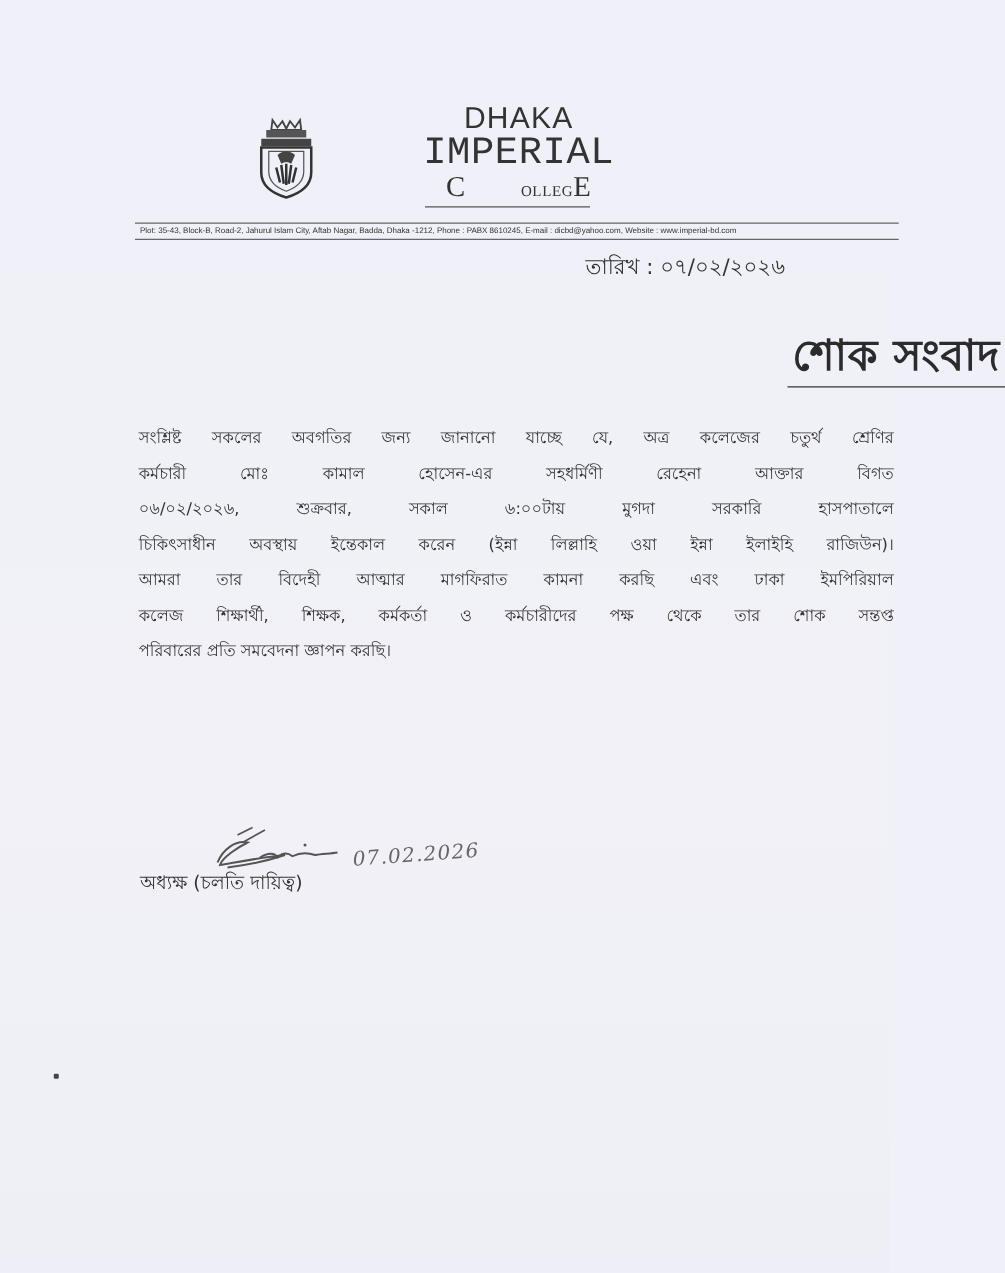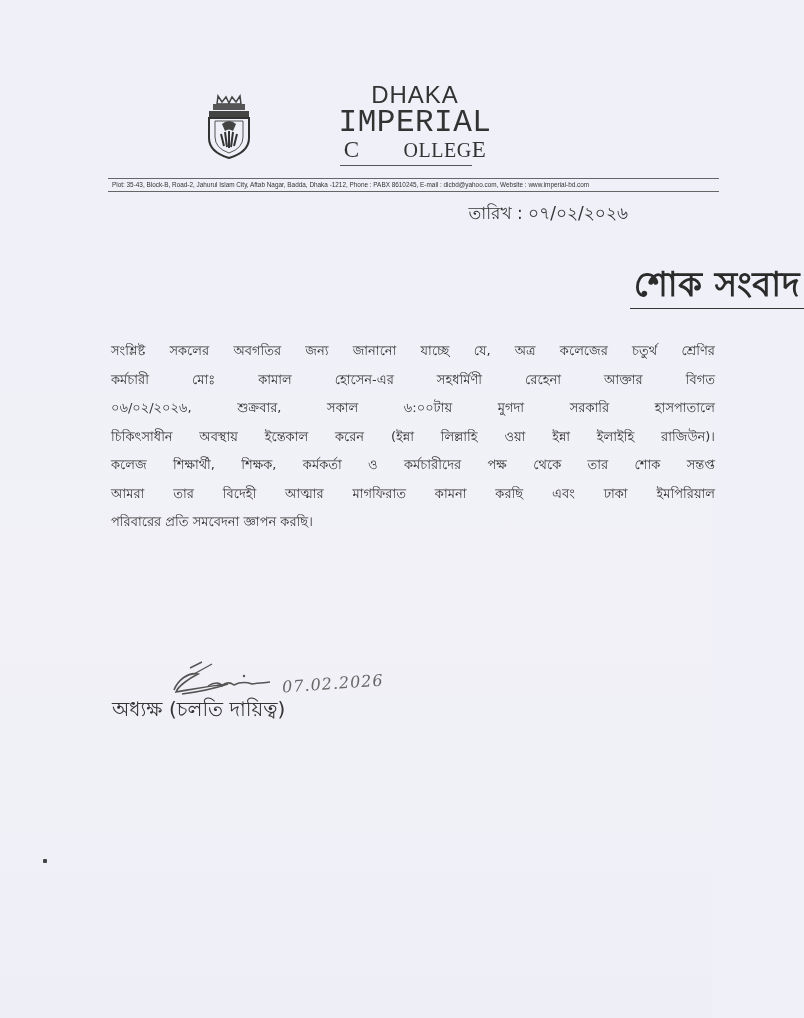--- a/index.html
+++ b/index.html
@@ -12,42 +12,42 @@
     }
     .page { position: absolute; left: 0; top: 0; width: 712px; height: 1018px;
       background: linear-gradient(180deg, #eff0f8 0%, #f1f1f7 60%, #eeeef6 100%); }
 
     
     .crest { position: absolute; left: 204px; top: 94px; width: 50px; height: 66px; }
     .brand { position: absolute; left: 330px; top: 82px; width: 170px; text-align: center; color: #333; }
     .brand .l1 { font-family: "Liberation Sans", sans-serif; font-size: 24px; letter-spacing: 1px; line-height: 26px; font-weight: 500; }
     .brand .l2 { font-family: Liberation Mono, monospace; font-size: 31px; letter-spacing: 0.5px; line-height: 30px; }
     .brand .l3 { font-family: "Liberation Serif", serif; font-size: 23px; line-height: 24px; letter-spacing: 0.5px; }
-    .brand .l3 .sc { font-size: 20px; margin-left: 44px; }
+    .brand .l3 .sc { font-size: 12px; margin-left: 44px; }
     .brand-rule { position: absolute; left: 340px; top: 165px; width: 132px; height: 1px; background: #555; }
 
     .addr-bar { position: absolute; left: 108px; top: 178px; width: 607px; height: 12px;
       border-top: 1.5px solid #666; border-bottom: 1.5px solid #666;
       font-family: "Liberation Sans", sans-serif; font-size: 6.4px; line-height: 12px;
       color: #333; padding-left: 4px; white-space: nowrap; overflow: hidden; }
 
     .date { position: absolute; right: 84px; top: 200px; font-size: 17px; color: #333; }
 
     .title { position: absolute; left: 0; width: 804px; top: 258px; text-align: right; }
     .title span { font-size: 34px; font-weight: bold; color: #2b2b2b; border-bottom: 1.5px solid #333; padding: 0 4px 4px; letter-spacing: 0.5px; }
 
     .body-text { position: absolute; left: 111px; top: 337px; width: 604px; font-size: 13px;
       line-height: 28.5px; text-align: justify; color: #333; }
     .body-text .ln { display: block; text-align: justify; text-align-last: justify; white-space: nowrap; }
     .body-text .ln.last { text-align-last: left; }
 
     .signature { position: absolute; left: 168px; top: 660px; width: 230px; height: 48px; }
     .sign-date { position: absolute; left: 282px; top: 674px; font-family: "DejaVu Serif", serif; font-style: italic;
       font-size: 16px; color: #666; transform: rotate(-4deg); letter-spacing: 1px; }
-    .role { position: absolute; left: 112px; top: 694px; font-size: 20px; color: #333; }
+    .role { position: absolute; left: 112px; top: 694px; font-size: 15px; color: #333; }
 
     .speck { position: absolute; left: 43px; top: 859px; width: 4px; height: 4px; background: #444; border-radius: 1px; }
   </style>
 </head>
 <body>
 
 <div class="page">
 
   <svg class="crest" viewBox="0 0 50 66">
     <path d="M14 2 L18 8 L22 3 L25 9 L28 3 L32 8 L36 2 L37 10 L13 10 Z" fill="none" stroke="#444" stroke-width="1.5"></path>
@@ -74,22 +74,22 @@
 
   <div class="title">
     <span>শোক সংবাদ</span>
   </div>
 
   <div class="body-text">
     <span class="ln">সংশ্লিষ্ট সকলের অবগতির জন্য জানানো যাচ্ছে যে, অত্র কলেজের চতুর্থ শ্রেণির</span>
     <span class="ln">কর্মচারী মোঃ কামাল হোসেন-এর সহধর্মিণী রেহেনা আক্তার বিগত</span>
     <span class="ln">০৬/০২/২০২৬, শুক্রবার, সকাল ৬:০০টায় মুগদা সরকারি হাসপাতালে</span>
     <span class="ln">চিকিৎসাধীন অবস্থায় ইন্তেকাল করেন (ইন্না লিল্লাহি ওয়া ইন্না ইলাইহি রাজিউন)।</span>
+    <span class="ln">আমরা তার বিদেহী আত্মার মাগফিরাত কামনা করছি এবং ঢাকা ইমপিরিয়াল</span>
     <span class="ln">কলেজ শিক্ষার্থী, শিক্ষক, কর্মকর্তা ও কর্মচারীদের পক্ষ থেকে তার শোক সন্তপ্ত</span>
-    <span class="ln">আমরা তার বিদেহী আত্মার মাগফিরাত কামনা করছি এবং ঢাকা ইমপিরিয়াল</span>
     <span class="ln last">পরিবারের প্রতি সমবেদনা জ্ঞাপন করছি।</span>
   </div>
 
   <svg class="signature" viewBox="0 0 230 48">
     <path d="M6 30 C10 20 20 12 30 14 C22 18 10 26 8 32 C20 30 40 26 60 24 C48 28 30 32 14 34" fill="none" stroke="#555" stroke-width="1.6"></path>
     <path d="M22 8 L34 2 M26 14 L44 4" fill="none" stroke="#555" stroke-width="1.4"></path>
     <path d="M40 26 C46 22 52 22 54 26 C58 22 62 22 66 25 C72 22 78 22 84 24 C90 23 96 23 102 22" fill="none" stroke="#555" stroke-width="1.5"></path>
     <circle cx="76" cy="16" r="1.2" fill="#555"></circle>
   </svg>
   <div class="sign-date">07.02.2026</div>

